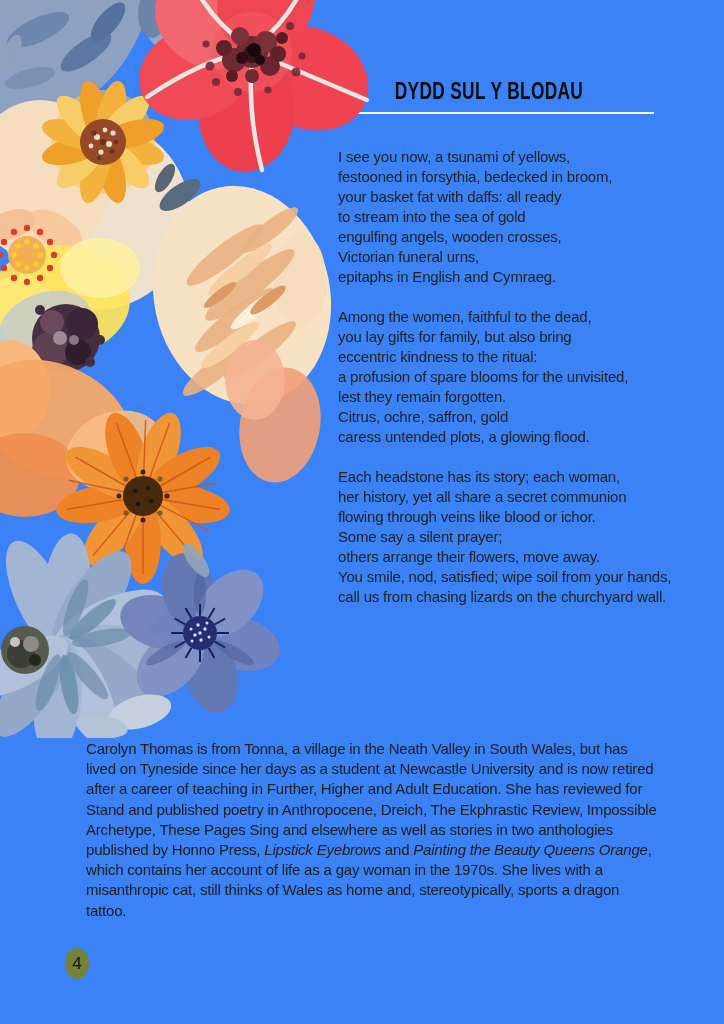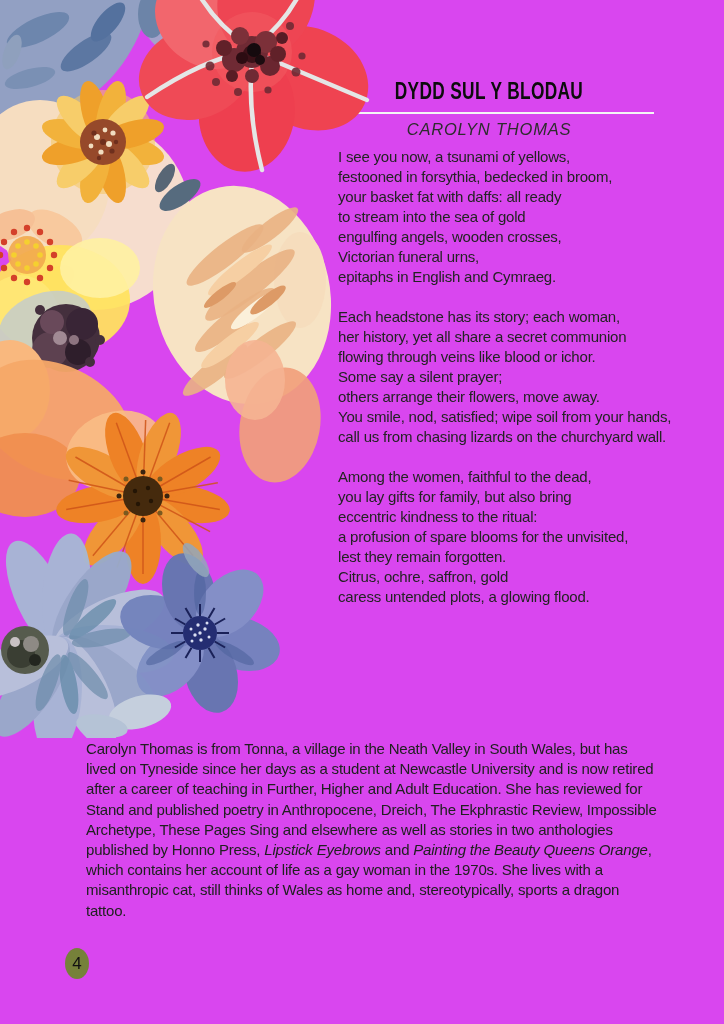--- a/index.html
+++ b/index.html
@@ -4,21 +4,21 @@
 <style>
   * { margin: 0; padding: 0; box-sizing: border-box; }
   html, body { width: 724px; height: 1024px; }
   body {
     background: #e4e6e6;
     font-family: "Liberation Sans", sans-serif;
     color: #1f1f1f;
     position: relative;
     overflow: hidden;
   }
-  .page { position: relative; width: 724px; height: 1024px; background: #d946ef; }
+  .page { position: relative; width: 724px; height: 1024px; background: #3b82f6; }
 
   .art {
     position: absolute; left: 0; top: 0; width: 372px; height: 738px;
     z-index: 3; pointer-events: none;
   }
 
   .header {
     position: absolute; left: 320px; top: 78px; width: 338px; z-index: 2;
     text-align: center;
   }
@@ -347,27 +347,26 @@
       <ellipse cx="140" cy="712" rx="32" ry="16" fill="#c5cfdd" transform="rotate(-15 140 712)"></ellipse>
       <ellipse cx="102" cy="726" rx="26" ry="11" fill="#b5c3d6" transform="rotate(10 102 726)"></ellipse>
     </g>
   </svg>
 
   <div class="header">
     <div>
       <span class="title">DYDD SUL Y BLODAU</span>
     </div>
     <div class="divider"></div>
-    <div class="byline">CAROLYN THOMAS</div>
   </div>
 
   <div class="poem">
     <div class="stanza">I see you now, a tsunami of yellows,<br>festooned in forsythia, bedecked in broom,<br>your basket fat with daffs: all ready<br>to stream into the sea of gold<br>engulfing angels, wooden crosses,<br>Victorian funeral urns,<br>epitaphs in English and Cymraeg.</div>
+    <div class="stanza">Among the women, faithful to the dead,<br>you lay gifts for family, but also bring<br>eccentric kindness to the ritual:<br>a profusion of spare blooms for the unvisited,<br>lest they remain forgotten.<br>Citrus, ochre, saffron, gold<br>caress untended plots, a glowing flood.</div>
     <div class="stanza">Each headstone has its story; each woman,<br>her history, yet all share a secret communion<br>flowing through veins like blood or ichor.<br>Some say a silent prayer;<br>others arrange their flowers, move away.<br>You smile, nod, satisfied; wipe soil from your hands,<br>call us from chasing lizards on the churchyard wall.</div>
-    <div class="stanza">Among the women, faithful to the dead,<br>you lay gifts for family, but also bring<br>eccentric kindness to the ritual:<br>a profusion of spare blooms for the unvisited,<br>lest they remain forgotten.<br>Citrus, ochre, saffron, gold<br>caress untended plots, a glowing flood.</div>
   </div>
 
   <div class="bio"><span>Carolyn Thomas is from Tonna, a village in the Neath Valley in South Wales, but has lived on Tyneside since her days as a student at Newcastle University and is now retired after a career of teaching in Further, Higher and Adult Education. She has reviewed for Stand and published poetry in Anthropocene, Dreich, The Ekphrastic Review, Impossible Archetype, These Pages Sing and elsewhere as well as stories in two anthologies published by Honno Press, </span><em>Lipstick Eyebrows</em><span> and </span><em>Painting the Beauty Queens Orange</em><span>, which contains her account of life as a gay woman in the 1970s. She lives with a misanthropic cat, still thinks of Wales as home and, stereotypically, sports a dragon tattoo.</span></div>
 
   <div class="page-badge" style="background: rgb(118, 129, 58);">
     <span>4</span>
   </div>
 
 </div>
 

